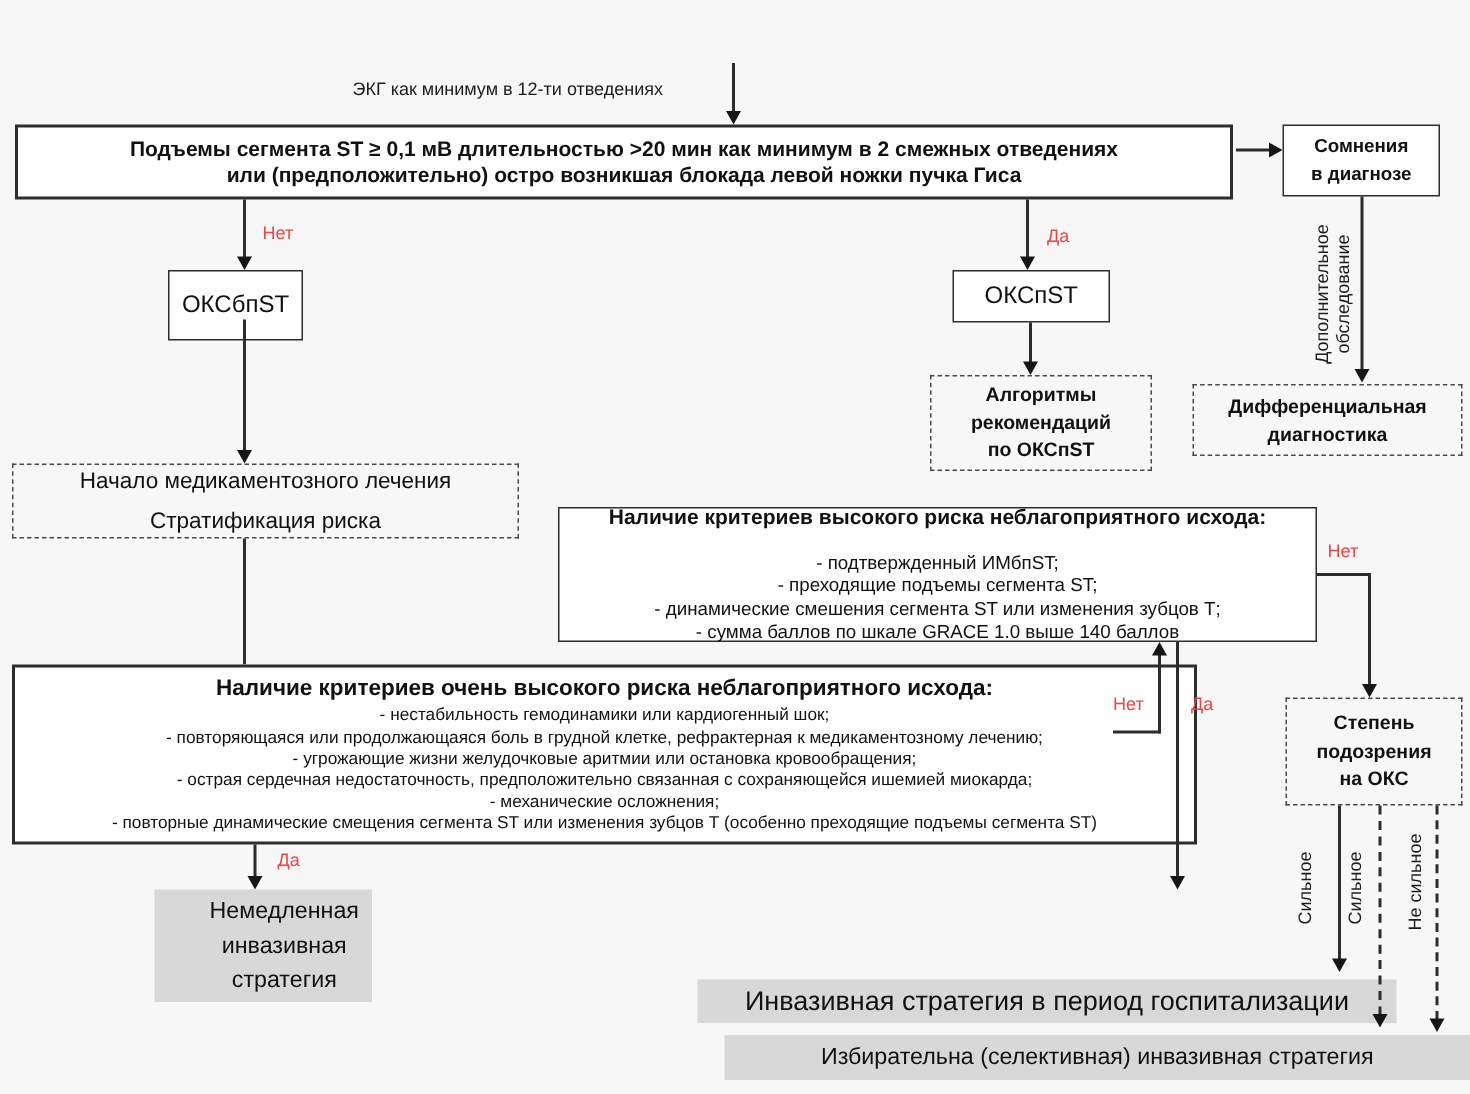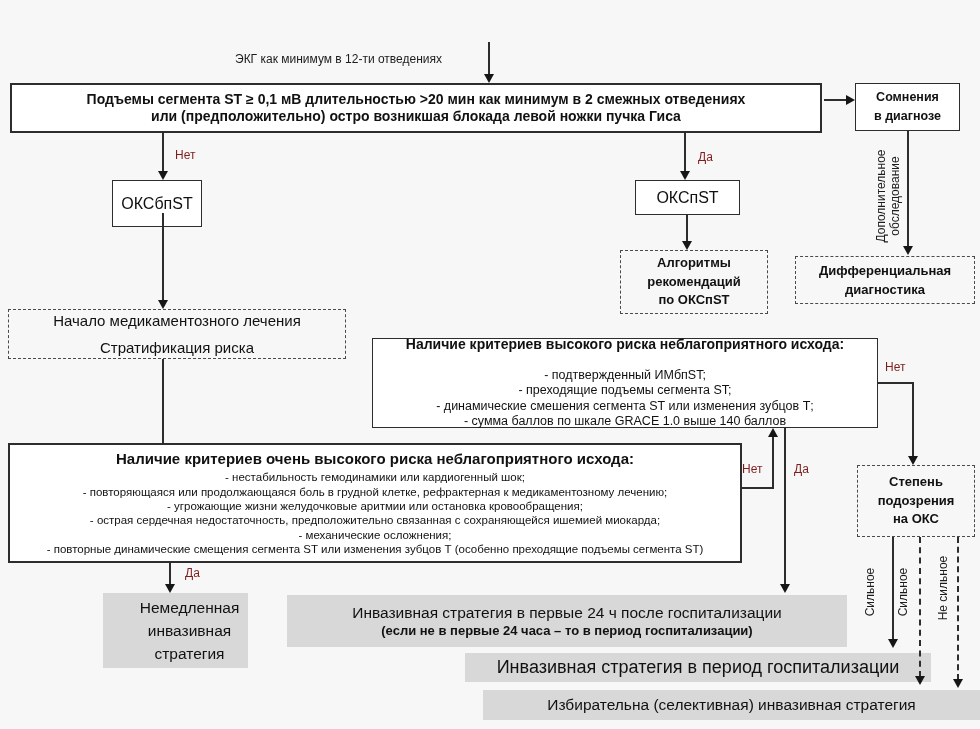--- a/index.html
+++ b/index.html
@@ -15,21 +15,21 @@
   .bold{font-weight:bold;}
   .vline{position:absolute;width:2px;background:#2d2d2d;}
   .hline{position:absolute;height:2px;background:#2d2d2d;}
   .vdash{position:absolute;width:0;border-left:2px dashed #2d2d2d;}
   .ah-d{position:absolute;width:0;height:0;border-left:5px solid transparent;
         border-right:5px solid transparent;border-top:9px solid #161616;}
   .ah-u{position:absolute;width:0;height:0;border-left:5px solid transparent;
         border-right:5px solid transparent;border-bottom:9px solid #161616;}
   .ah-r{position:absolute;width:0;height:0;border-top:5px solid transparent;
         border-bottom:5px solid transparent;border-left:9px solid #161616;}
-  .lbl{position:absolute;font-size:12px;color:#7f1d1d;white-space:nowrap;}
+  .lbl{position:absolute;font-size:12px;color:#ef4444;white-space:nowrap;}
   .vtext{position:absolute;font-size:12px;color:#1c1c1c;text-align:center;
          transform:rotate(-90deg);line-height:14px;white-space:nowrap;}
   .vtext2{position:absolute;font-size:12px;color:#1c1c1c;text-align:center;
           transform:rotate(-90deg);line-height:14px;}
   .items{font-size:12.5px;}
   .small-note{font-size:12px;color:#1c1c1c;}
 </style>
 </head>
 <body>
 
@@ -102,21 +102,21 @@
   <div class="vline" style="left:162px;top:359px;height:84px;"></div>
 
   <div class="box b1" style="left:372px;top:338px;width:506px;height:90px;">
     <span class="bold" style="font-size:14px;margin-bottom:14px;">Наличие критериев высокого риска неблагоприятного исхода:</span>
     <span class="items">- подтвержденный ИМбпST;</span>
     <span class="items">- преходящие подъемы сегмента ST;</span>
     <span class="items">- динамические смешения сегмента ST или изменения зубцов Т;</span>
     <span class="items">- сумма баллов по шкале GRACE 1.0 выше 140 баллов</span>
   </div>
 
-  <div class="box b2" style="left:8px;top:443px;width:734px;height:120px;text-align:center;">
+  <div class="box b2" style="left:8px;top:443px;width:790px;height:120px;text-align:center;">
     <span class="bold" style="font-size:15px;margin-bottom:2px;">Наличие критериев очень высокого риска неблагоприятного исхода:</span>
     <span style="font-size:11.5px;">- нестабильность гемодинамики или кардиогенный шок;</span>
     <span style="font-size:11.5px;">- повторяющаяся или продолжающаяся боль в грудной клетке, рефрактерная к медикаментозному лечению;</span>
     <span style="font-size:11.5px;">- угрожающие жизни желудочковые аритмии или остановка кровообращения;</span>
     <span style="font-size:11.5px;">- острая сердечная недостаточность, предположительно связанная с сохраняющейся ишемией миокарда;</span>
     <span style="font-size:11.5px;">- механические осложнения;</span>
     <span style="font-size:11.5px;">- повторные динамические смещения сегмента ST или изменения зубцов Т (особенно преходящие подъемы сегмента ST)</span>
   </div>
 
   <div class="hline" style="left:878px;top:382px;width:36px;"></div>
@@ -142,24 +142,20 @@
     <span>подозрения</span>
     <span>на ОКС</span>
   </div>
 
   <div class="box graybox" style="left:103px;top:593px;width:145px;height:75px;font-size:15.5px;line-height:1.5;padding-left:28px;">
     <span>Немедленная</span>
     <span>инвазивная</span>
     <span>стратегия</span>
   </div>
 
-  <div class="box graybox" style="left:287px;top:595px;width:560px;height:52px;">
-    <span style="font-size:15.5px;">Инвазивная стратегия в первые 24 ч после госпитализации</span>
-    <span class="bold" style="font-size:13px;">(если не в первые 24 часа – то в период госпитализации)</span>
-  </div>
 
   <div class="box graybox" style="left:452px;top:653px;width:466px;height:29px;font-size:18px;margin-left:13px;">
     <span>Инвазивная стратегия в период госпитализации</span>
   </div>
 
   <div class="box graybox" style="left:483px;top:690px;width:497px;height:30px;font-size:15.5px;">
     <span>Избирательна (селективная) инвазивная стратегия</span>
   </div>
 
   <div class="vline" style="left:892px;top:537px;height:104px;"></div>

